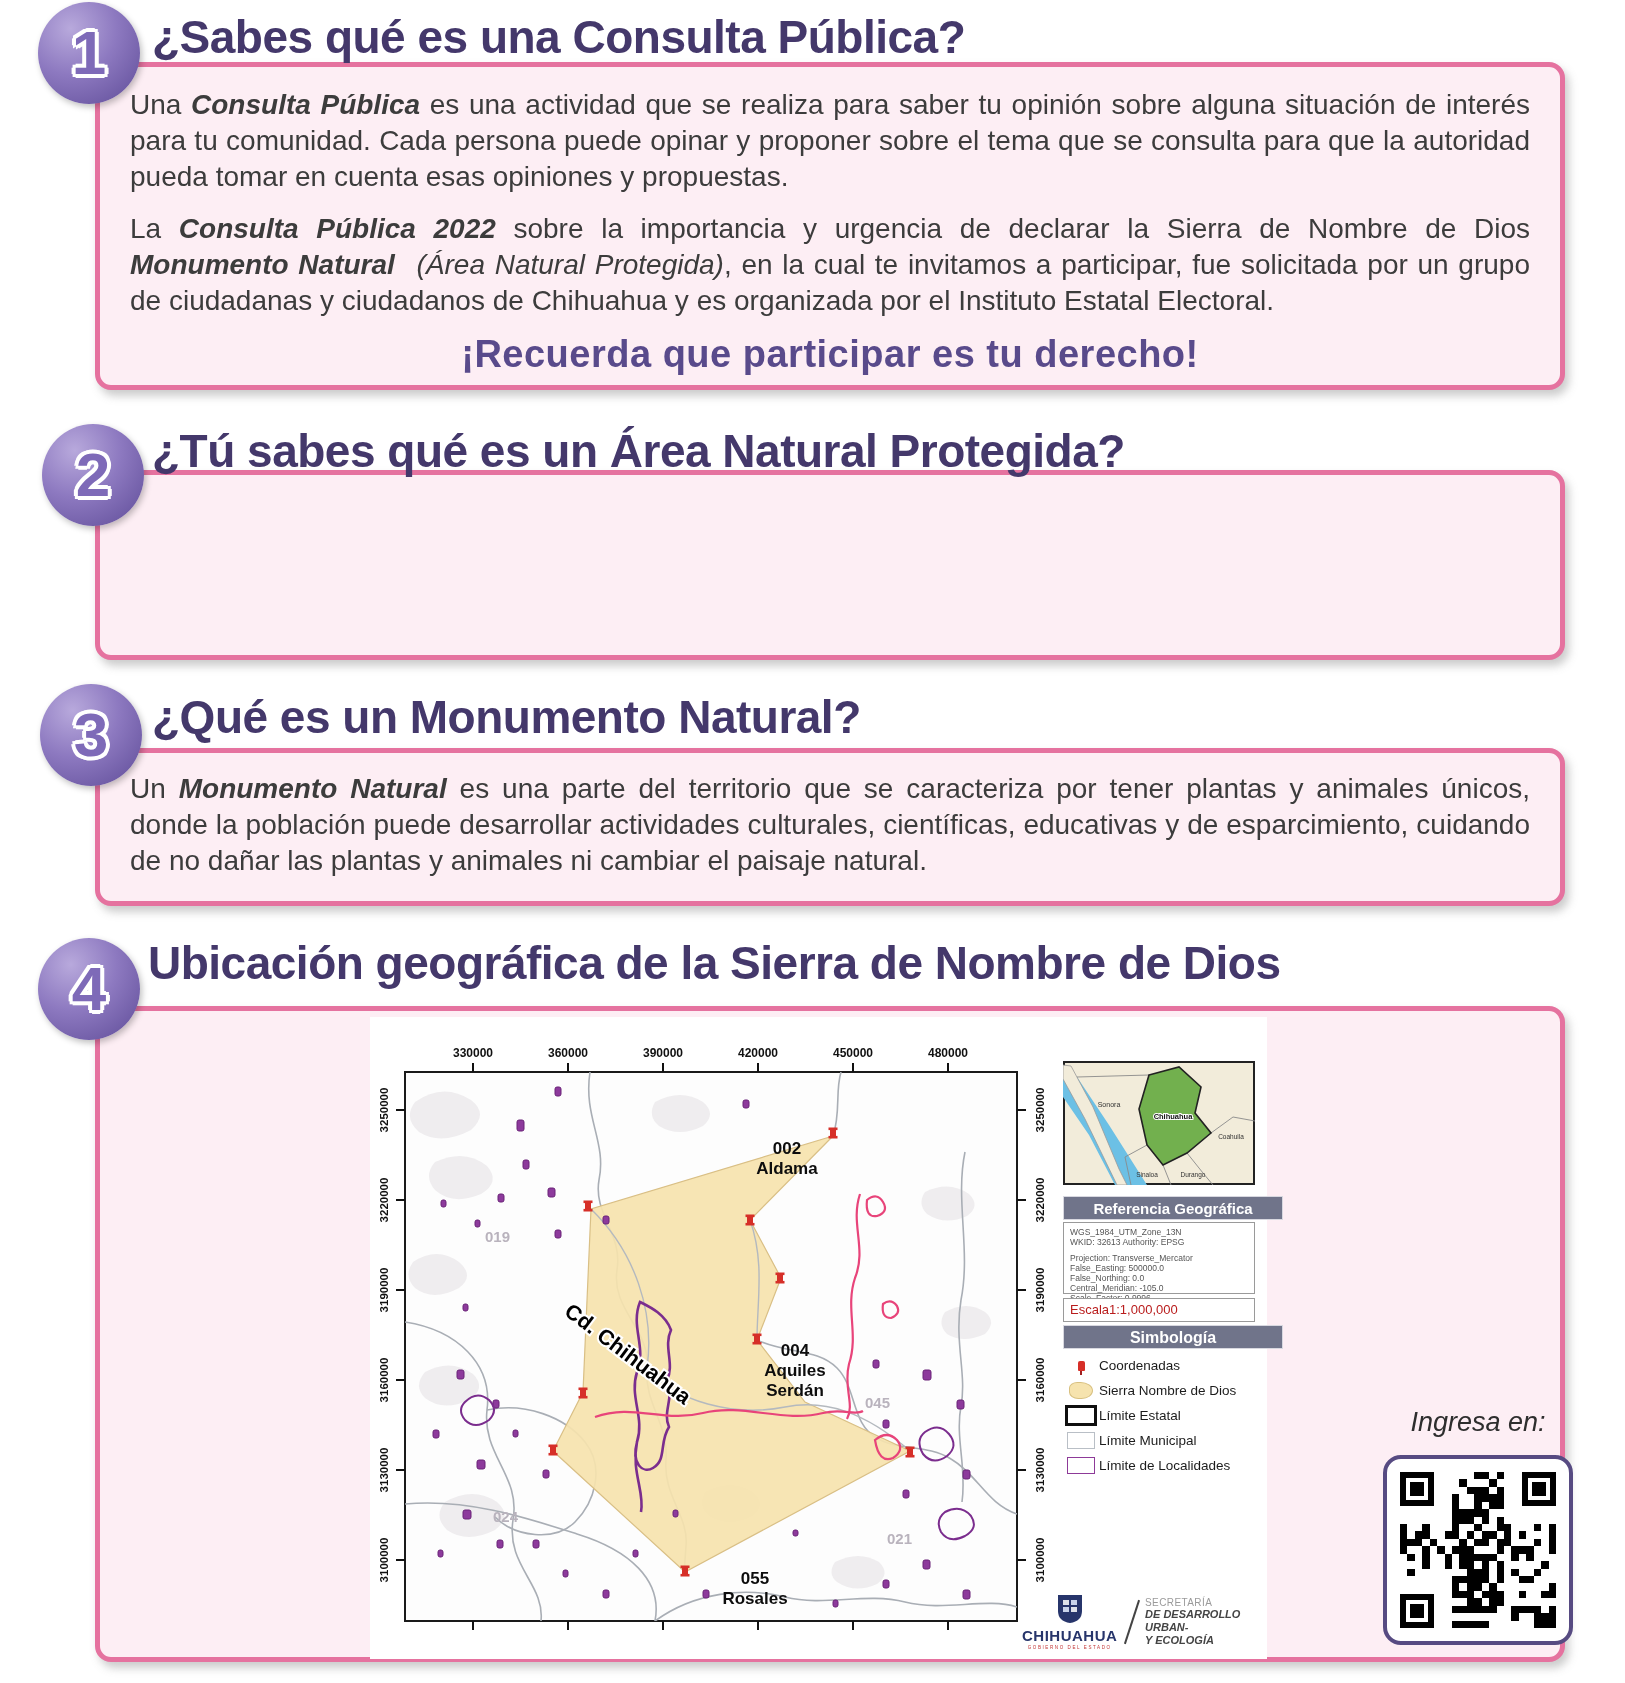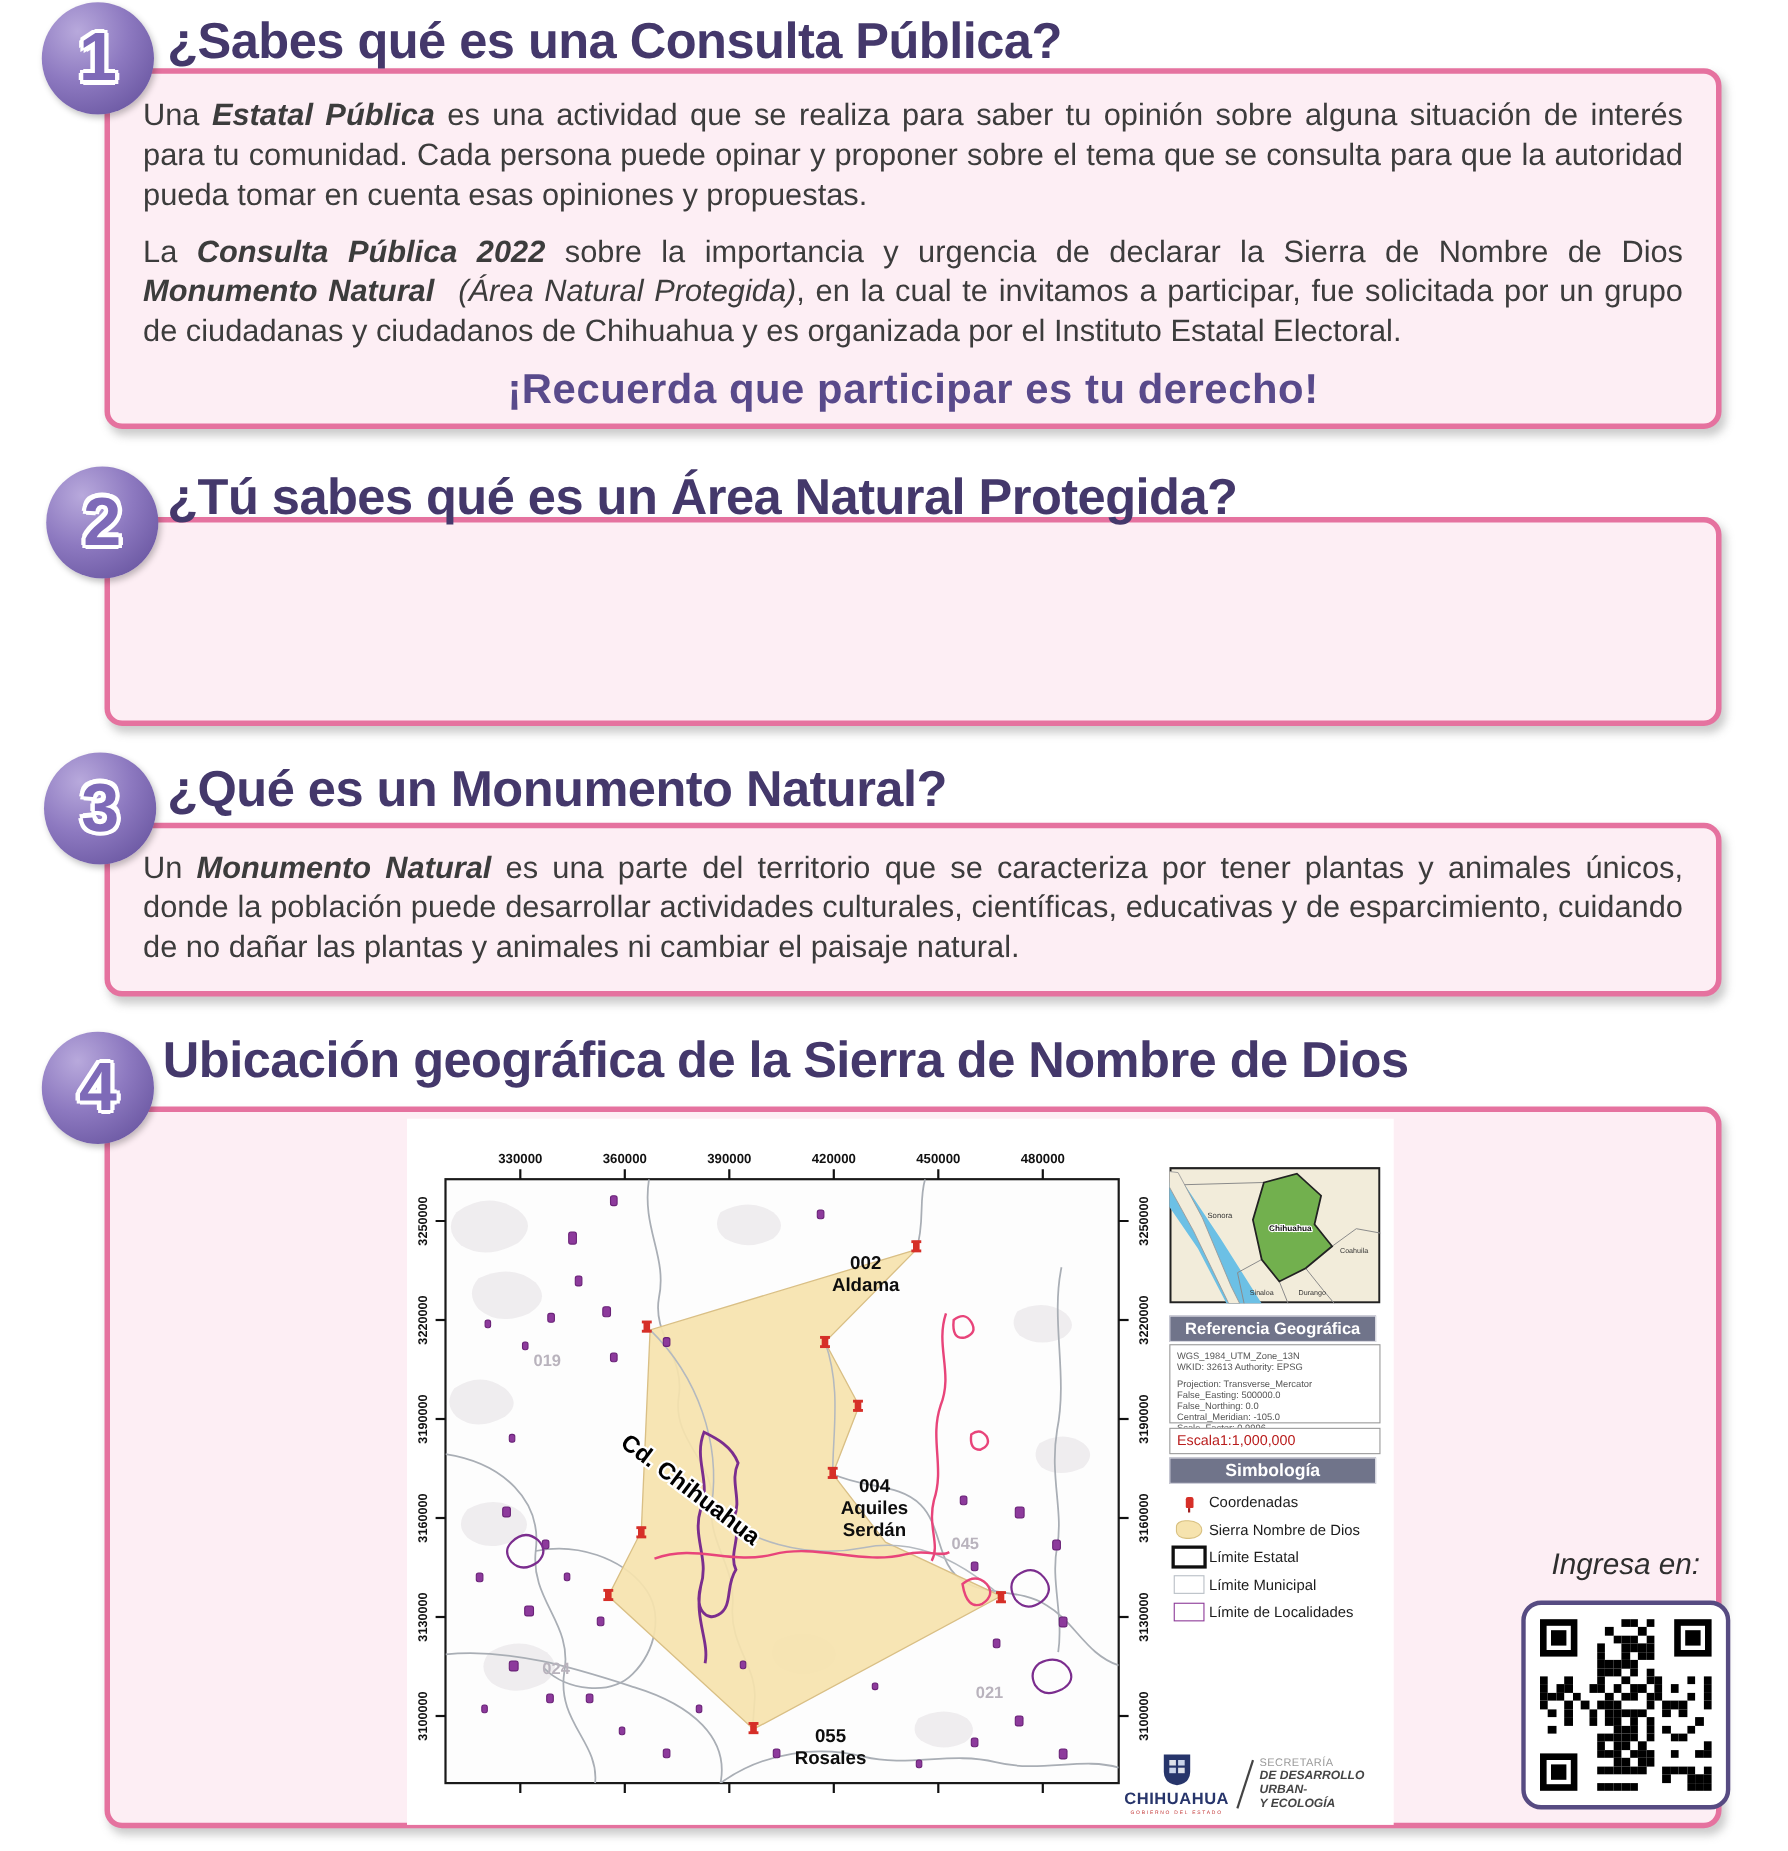--- a/index.html
+++ b/index.html
@@ -41,21 +41,21 @@
   .pad{padding:20px 30px 12px 30px;}
   .highlight{
     font-size:38px;font-weight:bold;color:#594a8b;text-align:center;
     margin-top:14px;letter-spacing:.5px;
   }
   
   .map-panel{position:absolute;left:270px;top:6px;width:897px;height:642px;background:#ffffff;}
   .map-svg{position:absolute;left:0;top:0;}
   .inset-svg{position:absolute;left:693px;top:44px;}
   .panel-header{
-    position:absolute;left:693px;width:188px;height:24px;background:#70748a;
+    position:absolute;left:693px;width:220px;height:24px;background:#70748a;
     border:1px solid #d8d8e0;color:#fff;font-weight:bold;text-align:center;
     line-height:23px;font-size:15px;box-sizing:border-box;
   }
   .ref-box{
     position:absolute;left:693px;top:205px;width:192px;height:72px;background:#fff;
     border:1px solid #9a9a9a;box-sizing:border-box;padding:4px 6px;
   }
   .tiny-line{font-size:8.5px;color:#555;line-height:10px;font-family:"Liberation Sans",sans-serif;}
   .tiny-gap{margin-top:6px;}
   .escala-box{
@@ -98,21 +98,21 @@
 </style>
 </head>
 <body>
 
 <div class="badge" style="left:38px;top:2px;">
   <span class="stroke">1</span>
   <span class="fill">1</span>
 </div>
 <div class="sec-title" style="top:10px;">¿Sabes qué es una Consulta Pública?</div>
 <div class="pink-box pad" style="top:62px;height:328px;">
-  <p class="body-text"><span>Una </span><span class="bi">Estatal Pública</span><span> es una actividad que se realiza para saber tu opinión sobre alguna situación de interés para tu comunidad. Cada persona puede opinar y proponer sobre el tema que se consulta para que la autoridad pueda tomar en cuenta esas opiniones y propuestas.</span></p>
+  <p class="body-text"><span>Una </span><span class="bi">Consulta Pública</span><span> es una actividad que se realiza para saber tu opinión sobre alguna situación de interés para tu comunidad. Cada persona puede opinar y proponer sobre el tema que se consulta para que la autoridad pueda tomar en cuenta esas opiniones y propuestas.</span></p>
   <p class="body-text" style="margin-bottom:0;"><span>La </span><span class="bi">Consulta Pública 2022</span><span> sobre la importancia y urgencia de declarar la Sierra de Nombre de Dios </span><span class="bi">Monumento Natural</span><span> </span><span class="i">(Área Natural Protegida)</span><span>, en la cual te invitamos a participar, fue solicitada por un grupo de ciudadanas y ciudadanos de Chihuahua y es organizada por el Instituto Estatal Electoral.</span></p>
   <div class="highlight">¡Recuerda que participar es tu derecho!</div>
 </div>
 
 <div class="badge" style="left:42px;top:424px;">
   <span class="stroke">2</span>
   <span class="fill">2</span>
 </div>
 <div class="sec-title" style="top:424px;">¿Tú sabes qué es un Área Natural Protegida?</div>
 <div class="pink-box pad" style="top:470px;height:190px;padding-top:16px;">

